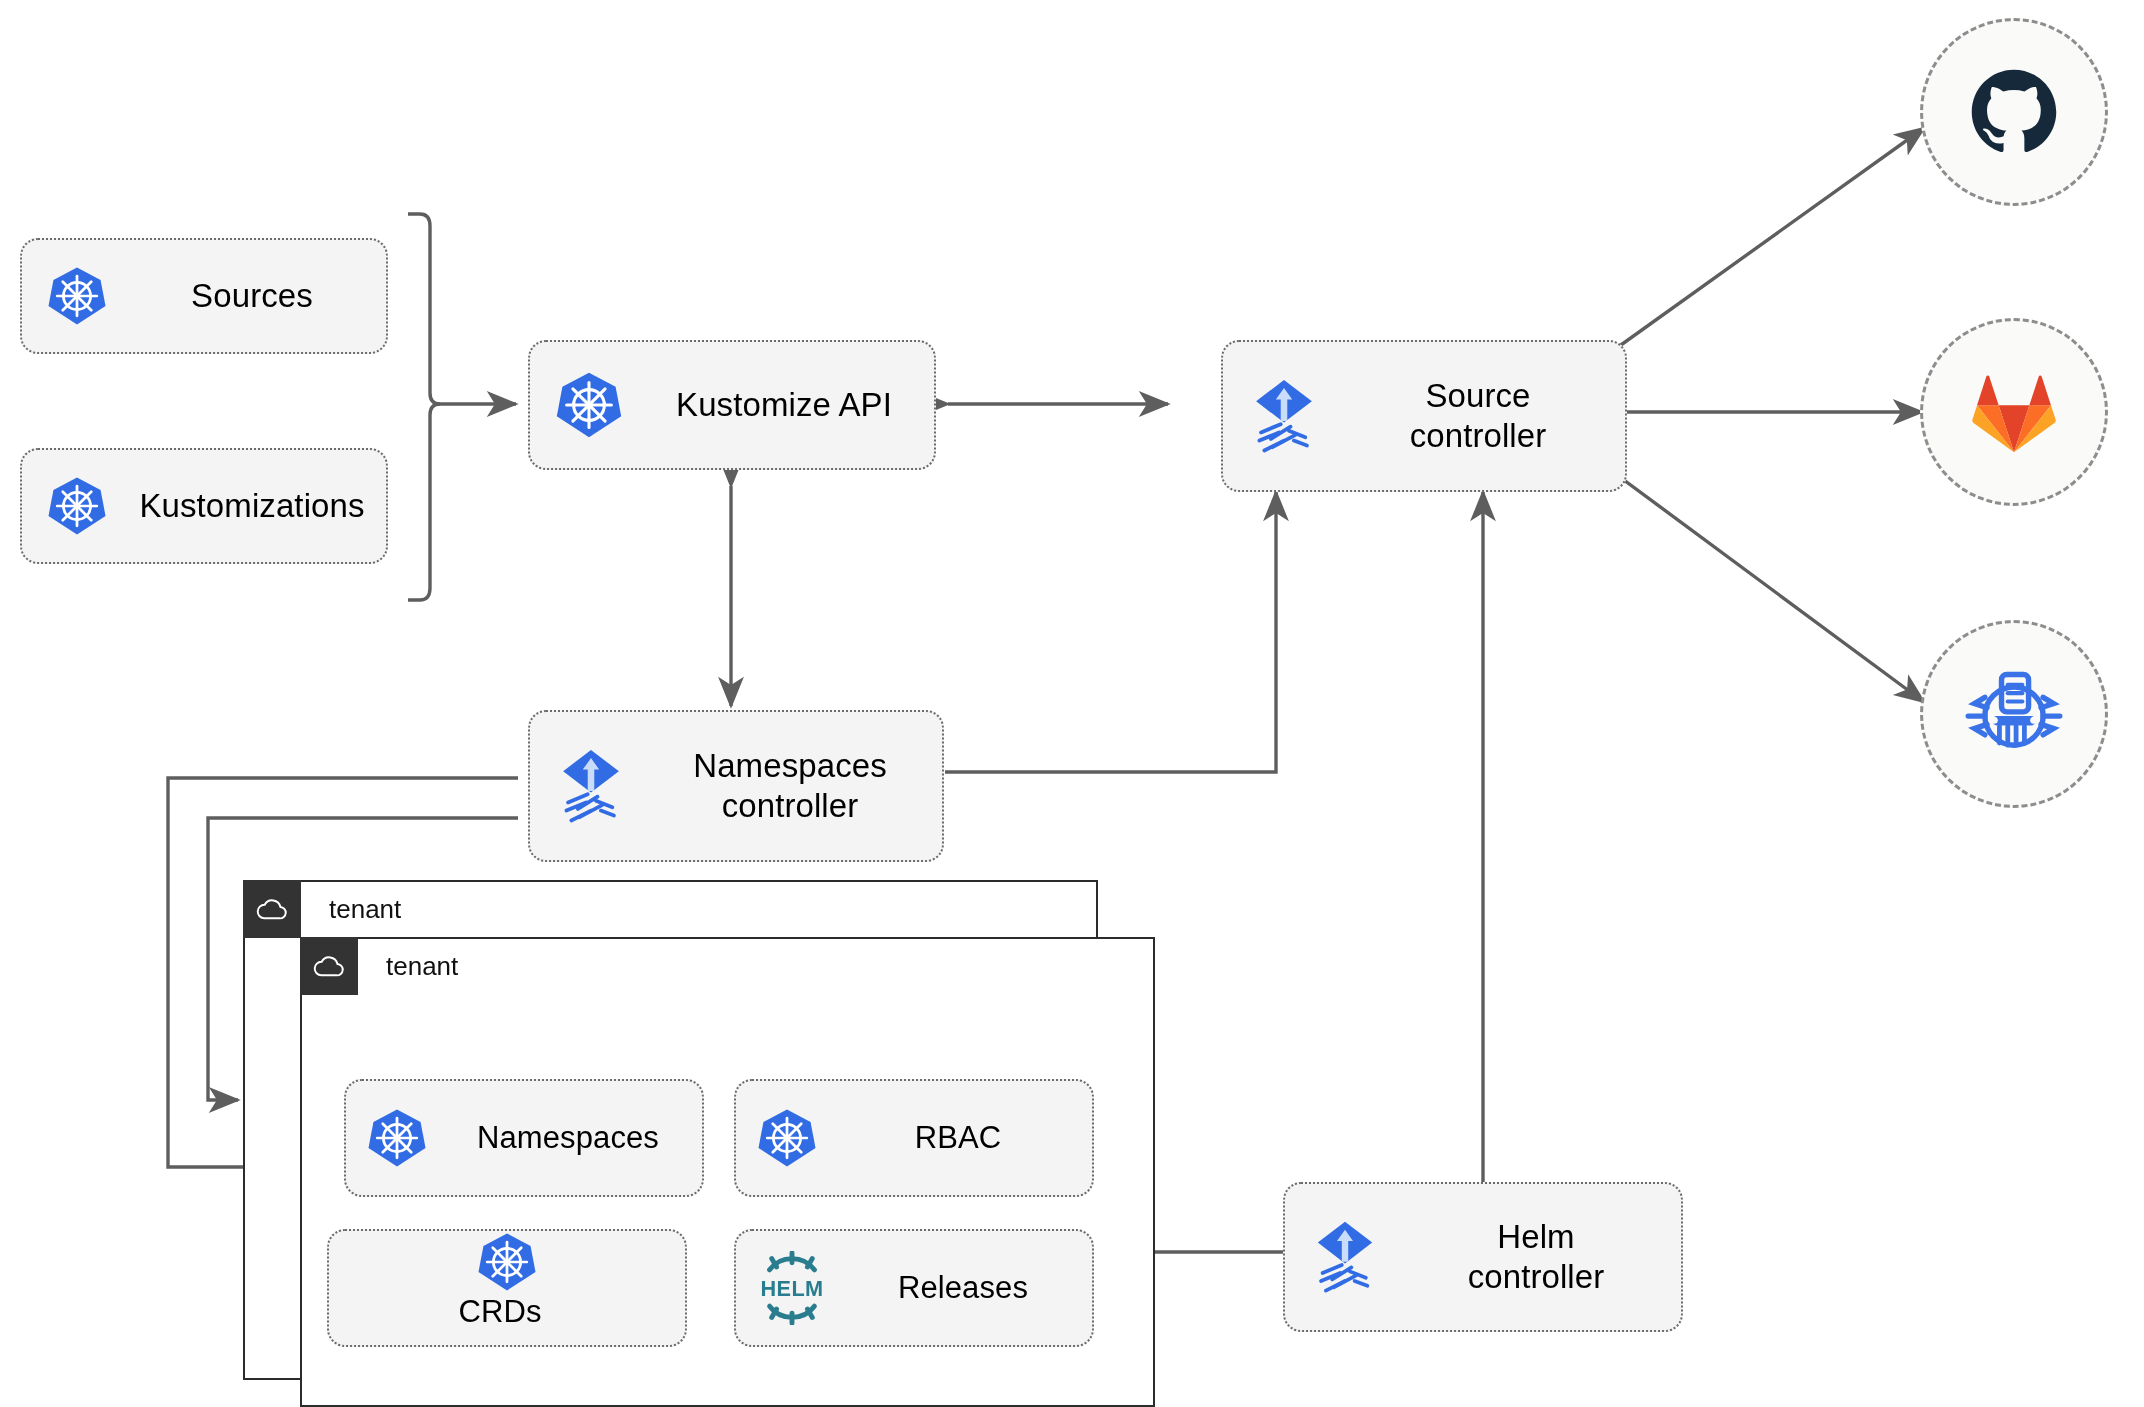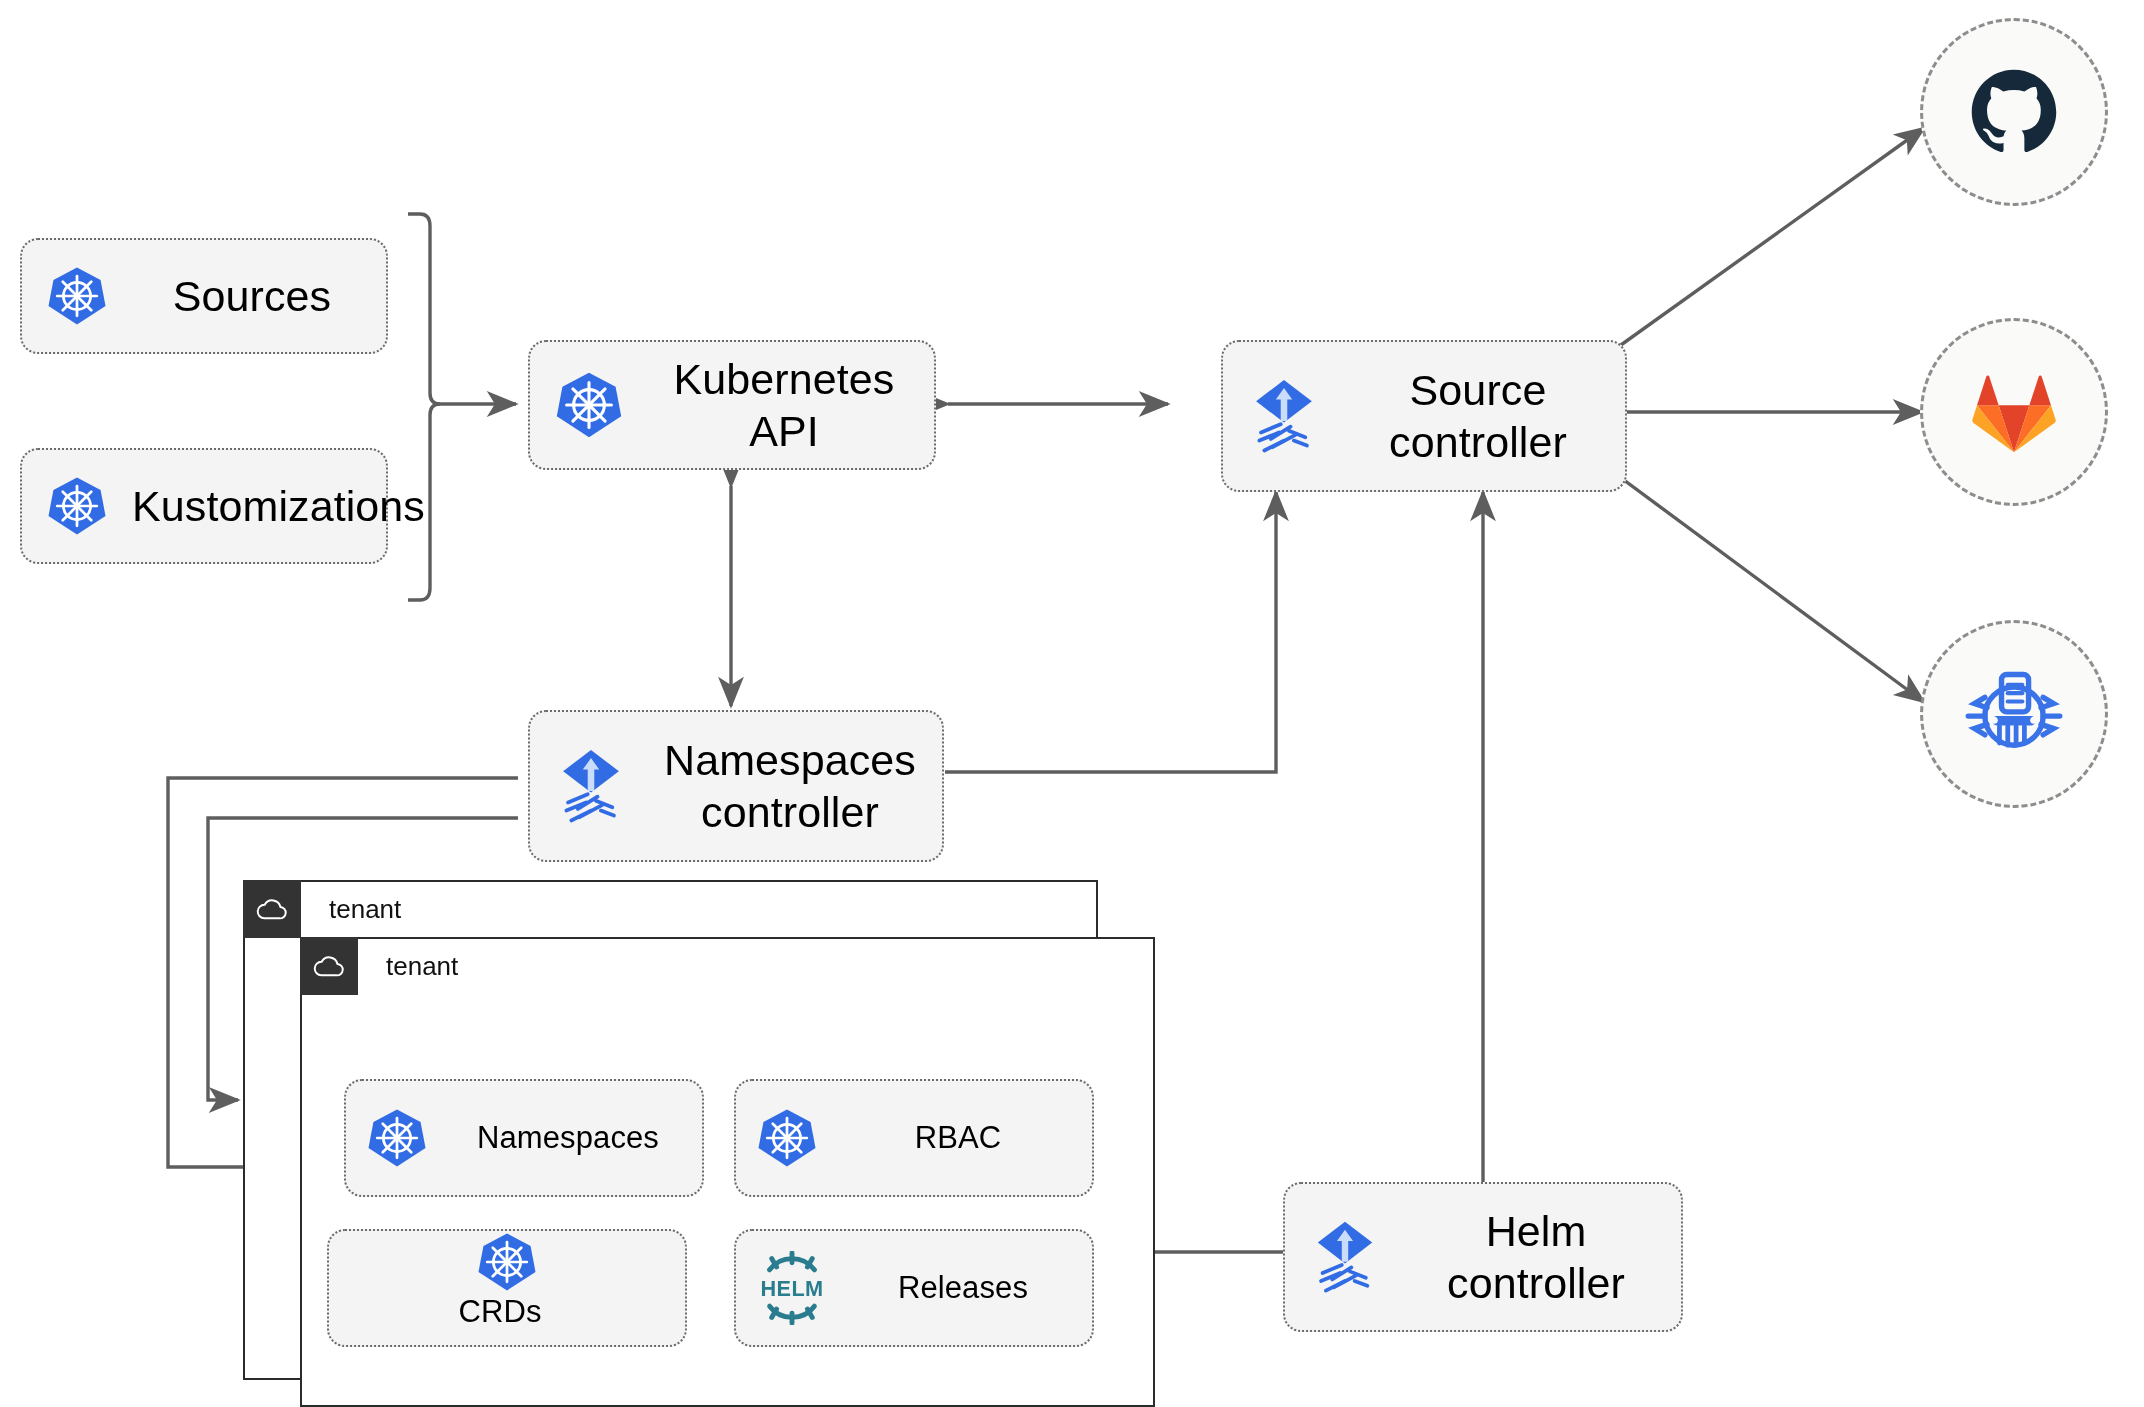--- a/index.html
+++ b/index.html
@@ -13,21 +13,21 @@
     position:absolute;
     background:#f4f4f4;
     border:2px dotted #6b6b6b;
     border-radius:18px;
     display:flex;align-items:center;
     box-sizing:border-box;
   }
   .node .ico{flex:0 0 auto;display:flex;align-items:center;justify-content:center;}
   .node .lbl{
     flex:1 1 auto;text-align:center;color:#000;
-    font-size:43px;line-height:1.22;letter-spacing:.1px;
+    font-size:33px;line-height:1.22;letter-spacing:.1px;
     padding-right:14px;white-space:pre-line;
   }
   .node.small .lbl{font-size:31px;}
 
   
   .tenant{
     position:absolute;background:#ffffff;
     border:2px solid #2b2b2b;box-sizing:border-box;
   }
   .tenant .bar{
@@ -169,21 +169,21 @@
           <line x1="73" y1="27" x2="64" y2="36"></line>
             <line x1="36" y1="64" x2="27" y2="73"></line>
           <line x1="50" y1="28" x2="50" y2="72"></line>
             <line x1="28" y1="50" x2="72" y2="50"></line>
           <line x1="34" y1="34" x2="66" y2="66"></line>
             <line x1="66" y1="34" x2="34" y2="66"></line>
         </g>
         <circle cx="50" cy="50" r="5" fill="#ffffff"></circle>
       </svg>
     </span>
-    <span class="lbl">Kubernetes API</span>
+    <span class="lbl">Kustomize API</span>
   </div>
 
   <div class="node" style="left:1221px;top:340px;width:406px;height:152px;">
     <span class="ico" style="width:122px;">
       <svg width="82" height="82" viewBox="0 0 100 100" aria-hidden="true">
         <polygon points="50,6 84,32 50,58 16,32" fill="#326ce5"></polygon>
         <path d="M50,16 L60,30 L54,30 L54,56 L46,56 L46,30 L40,30 Z" fill="#c9dcfa"></path>
         <g stroke="#326ce5" stroke-width="4.6" stroke-linecap="round" fill="none">
           <line x1="22" y1="70" x2="46" y2="60"></line>
           <line x1="34" y1="78" x2="58" y2="63"></line>

